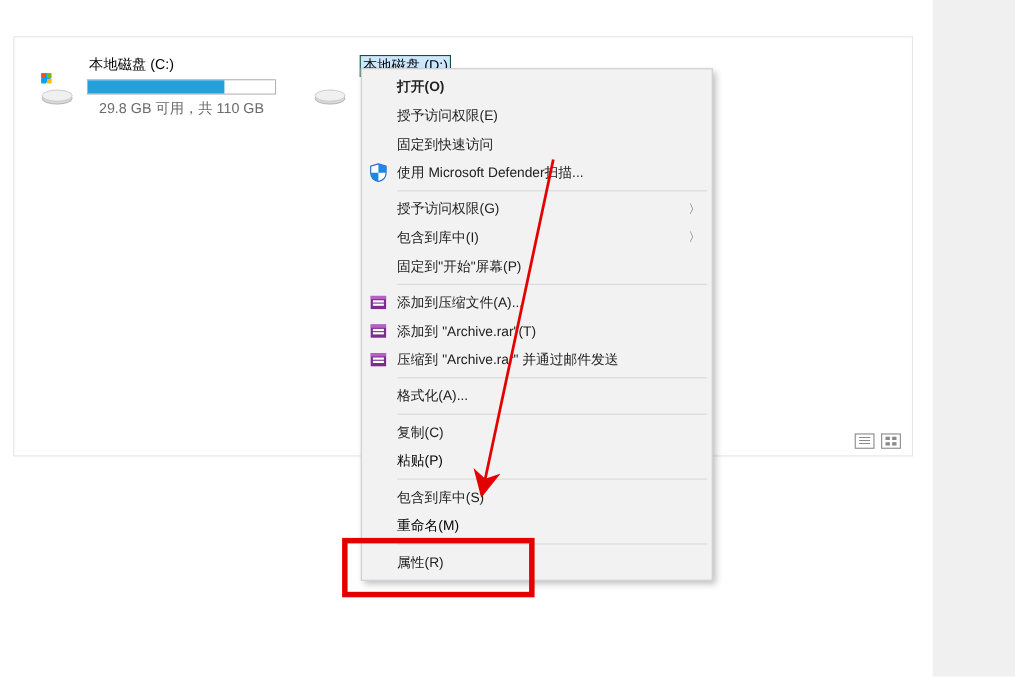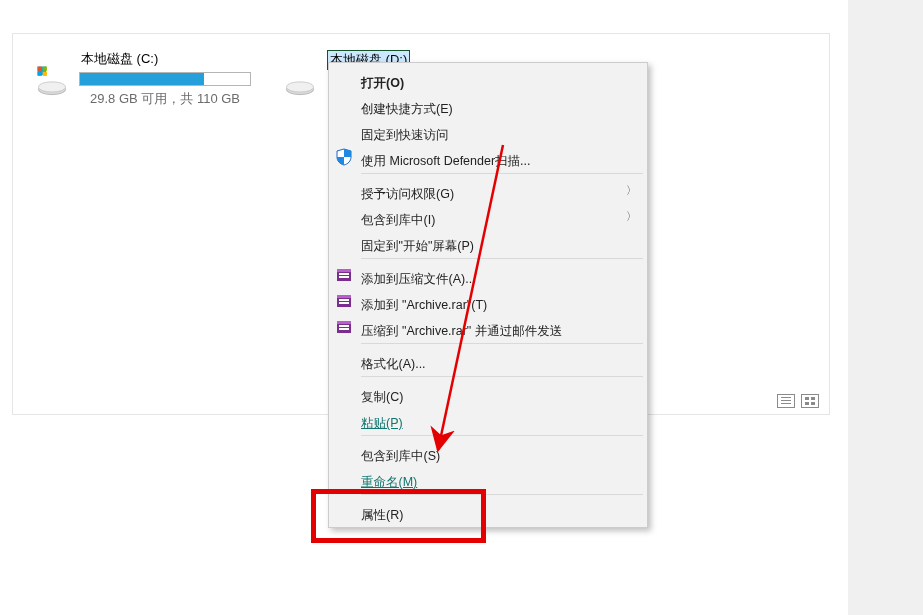--- a/index.html
+++ b/index.html
@@ -96,41 +96,41 @@
     top: 62px;
     width: 320px;
     background: #f2f2f2;
     border: 1px solid #cccccc;
     box-shadow: 3px 3px 6px rgba(0,0,0,0.25);
     padding: 3px 2px;
     z-index: 10;
   }
   .mi {
     display: flex;
-    align-items: flex-end;
+    align-items: center;
     height: 26px;
     padding-left: 30px;
     padding-right: 18px;
     position: relative;
     font-size: 12.5px;
     color: #222;
     cursor: default;
   }
   .mi .ic {
     position: absolute;
     left: 4px; top: 50%; transform: translateY(-50%);
     width: 18px; height: 18px;
   }
   .mi .chev {
     position: absolute;
     right: 8px; top: 50%; transform: translateY(-50%);
     font-size: 11px; color: #555;
   }
   .mi.bold { font-weight: 600; }
-  .mi.disabled { color: #0f766e; text-decoration: underline; }
+  .mi.disabled { color: #000000; }
   .sep {
     height: 1px;
     background: #d9d9d9;
     margin: 3px 2px 3px 30px;
   }
 
   
   .red-box {
     position: absolute;
     left: 311px;
@@ -201,21 +201,21 @@
       <div class="vicon details"></div>
       <div class="vicon tiles"></div>
     </div>
   </div>
 
   <div class="context-menu">
     <div class="mi bold">
         <span>打开(O)</span>
       </div>
     <div class="mi">
-        <span>创建快捷方式(E)</span>
+        <span>授予访问权限(E)</span>
       </div>
     <div class="mi">
         <span>固定到快速访问</span>
       </div>
     <div class="mi">
       <span class="ic">
         <svg viewBox="0 0 18 18">
             <path d="M9 1 L16 3 V9 C16 13 13 16 9 17 C5 16 2 13 2 9 V3 Z" fill="#ffffff" stroke="#1e66c9" stroke-width="1"></path>
             <path d="M9 1 L16 3 V9 H9 Z" fill="#1e88e5"></path>
             <path d="M2 9 H9 V17 C5 16 2 13 2 9 Z" fill="#1e88e5"></path>

